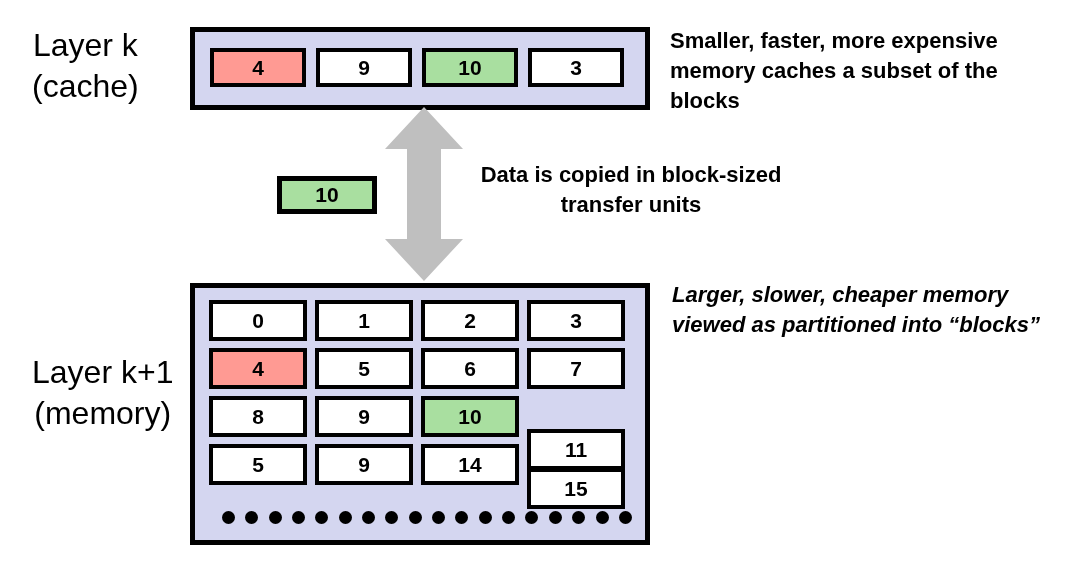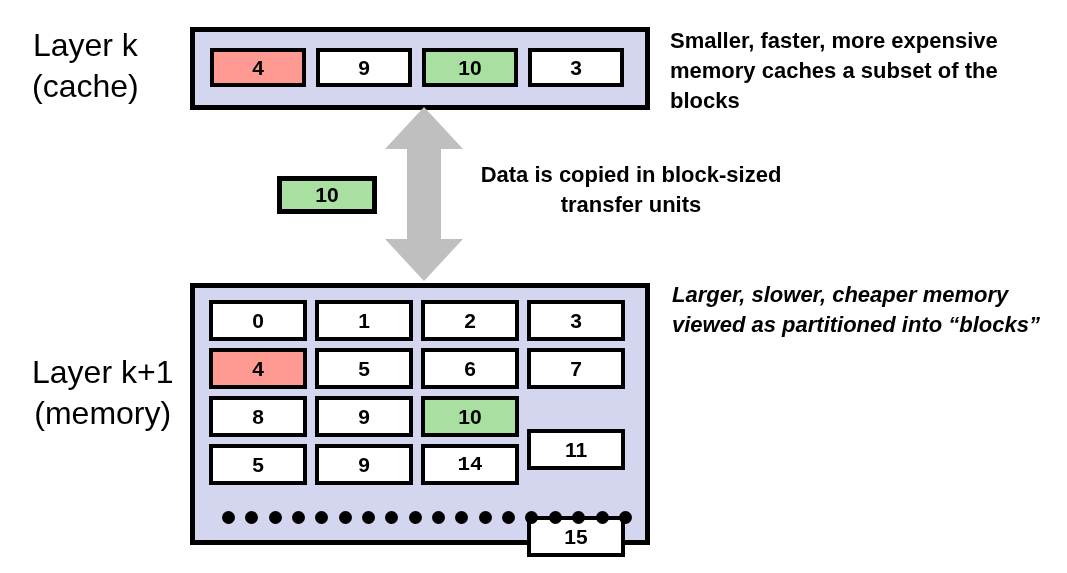--- a/index.html
+++ b/index.html
@@ -163,22 +163,22 @@
       <div class="block mem-cell red" style="left: 209px; top: 348px;">4</div>
       <div class="block mem-cell" style="left: 315px; top: 348px;">5</div>
       <div class="block mem-cell" style="left: 421px; top: 348px;">6</div>
       <div class="block mem-cell" style="left: 527px; top: 348px;">7</div>
       <div class="block mem-cell" style="left: 209px; top: 396px;">8</div>
       <div class="block mem-cell" style="left: 315px; top: 396px;">9</div>
       <div class="block mem-cell green" style="left: 421px; top: 396px;">10</div>
       <div class="block mem-cell" style="left: 527px; top: 388px; margin-top: 41px;">11</div>
       <div class="block mem-cell" style="left: 209px; top: 444px;">5</div>
       <div class="block mem-cell" style="left: 315px; top: 444px;">9</div>
-      <div class="block mem-cell" style="left: 421px; top: 444px; font-family: Liberation Mono, monospace;">14</div>
-      <div class="block mem-cell" style="left: 527px; top: 468px; margin-top: 48px;">15</div>
+      <div class="block mem-cell" style="left: 421px; top: 444px;">14</div>
+      <div class="block mem-cell" style="left: 527px; top: 468px;">15</div>
     </div>
 
   <div id="dots-row">
       <span class="dot"></span>
       <span class="dot"></span>
       <span class="dot"></span>
       <span class="dot"></span>
       <span class="dot"></span>
       <span class="dot"></span>
       <span class="dot"></span>

